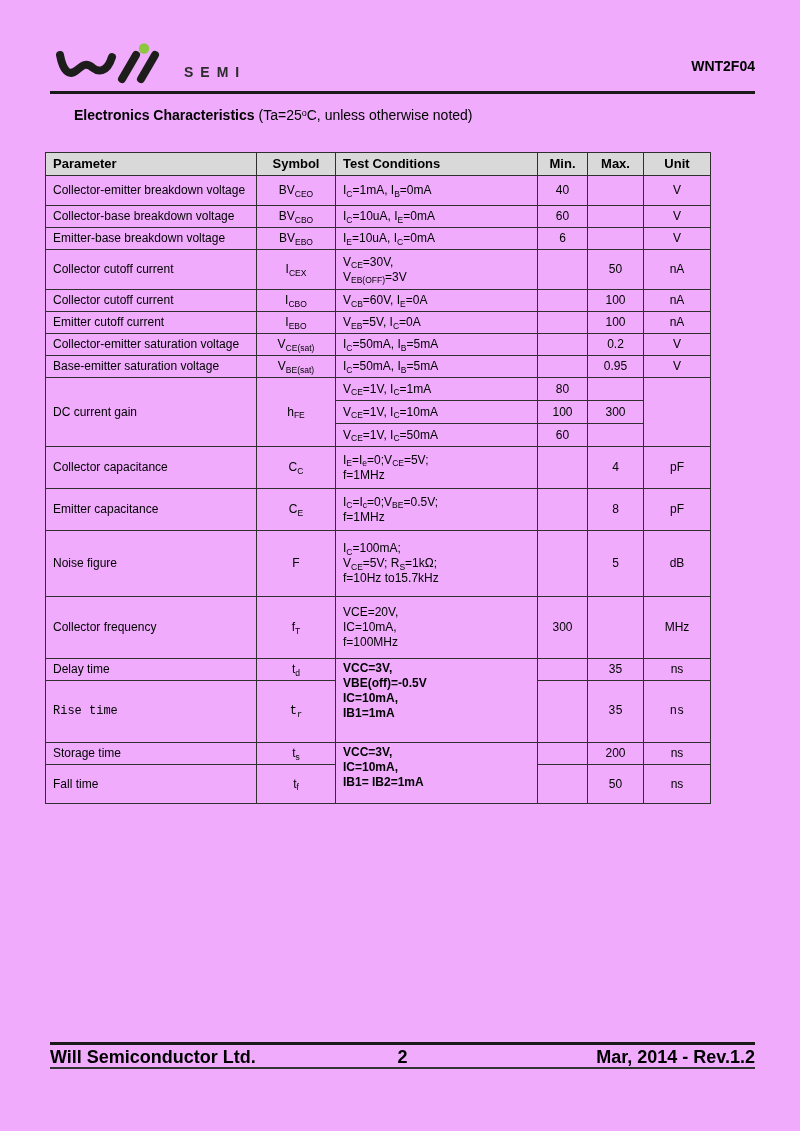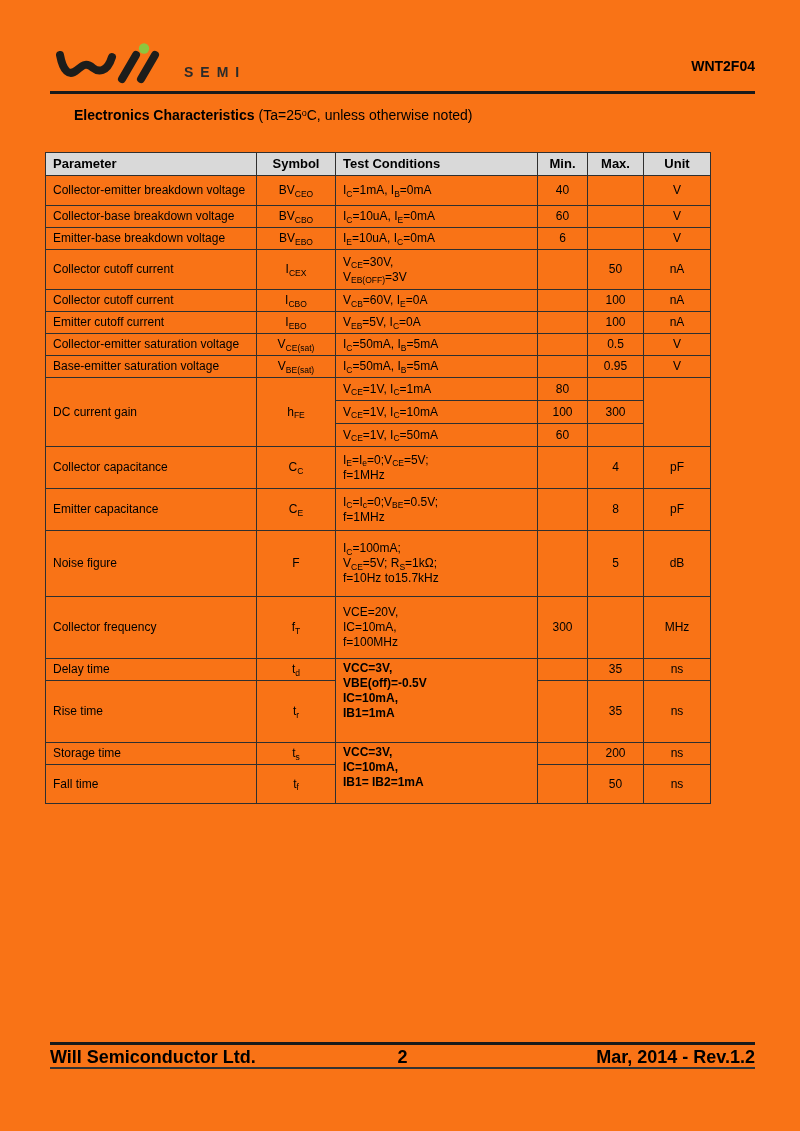--- a/index.html
+++ b/index.html
@@ -1,18 +1,18 @@
 <!DOCTYPE html>
 <html style="--header-bg: #d9d9d9;"><head>
 <meta charset="utf-8">
 <style>
   html,body { margin:0; padding:0; background:#888; }
   .page {
     position:relative; width:800px; height:1131px; margin:0 auto;
-    background:#f97316; font-family:"Liberation Sans", sans-serif; color:#000;
+    background:#f0abfc; font-family:"Liberation Sans", sans-serif; color:#000;
     overflow:hidden;
   }
   
   .logo-wrap { position:absolute; left:56px; top:42px; display:flex; align-items:flex-end; }
   .logo-suffix { font-size:14px; font-weight:bold; letter-spacing:7px; color:#2b2b2b; margin:0 0 6px 16px; }
   .product-code { position:absolute; top:58px; right:45px; font-size:14px; font-weight:bold; }
   .rule { position:absolute; background:#1a1a1a; }
   .rule-header { left:50px; top:91px; width:705px; height:3px; }
   
   .title-row { position:absolute; left:74px; top:106px; }
@@ -124,21 +124,21 @@
           <td class="left">V<span class="sub">EB</span>=5V, I<span class="sub">C</span>=0A</td>
           <td class="center"></td>
           <td class="center">100</td>
           <td class="center">nA</td>
         </tr>
         <tr style="height: 22px;">
           <td class="left">Collector-emitter saturation voltage</td>
           <td class="center">V<span class="sub">CE(sat)</span></td>
           <td class="left">I<span class="sub">C</span>=50mA, I<span class="sub">B</span>=5mA</td>
           <td class="center"></td>
-          <td class="center">0.5</td>
+          <td class="center">0.2</td>
           <td class="center">V</td>
         </tr>
         <tr style="height: 22px;">
           <td class="left">Base-emitter saturation voltage</td>
           <td class="center">V<span class="sub">BE(sat)</span></td>
           <td class="left">I<span class="sub">C</span>=50mA, I<span class="sub">B</span>=5mA</td>
           <td class="center"></td>
           <td class="center">0.95</td>
           <td class="center">V</td>
         </tr>
@@ -193,21 +193,21 @@
           <td class="center">MHz</td>
         </tr>
         <tr style="height: 22px;">
           <td class="left">Delay time</td>
           <td class="center">t<span class="sub">d</span></td>
           <td class="left vtop" rowspan="2">VCC=3V,<br>VBE(off)=-0.5V<br>IC=10mA,<br>IB1=1mA</td>
           <td class="center"></td>
           <td class="center">35</td>
           <td class="center">ns</td>
         </tr>
-        <tr style="height: 62px;">
+        <tr style="height: 62px; font-family: Liberation Mono, monospace;">
           <td class="left">Rise time</td>
           <td class="center">t<span class="sub">r</span></td>
           <td class="center"></td>
           <td class="center">35</td>
           <td class="center">ns</td>
         </tr>
         <tr style="height: 22px;">
           <td class="left">Storage time</td>
           <td class="center">t<span class="sub">s</span></td>
           <td class="left vtop" rowspan="2">VCC=3V,<br>IC=10mA,<br>IB1= IB2=1mA</td>

